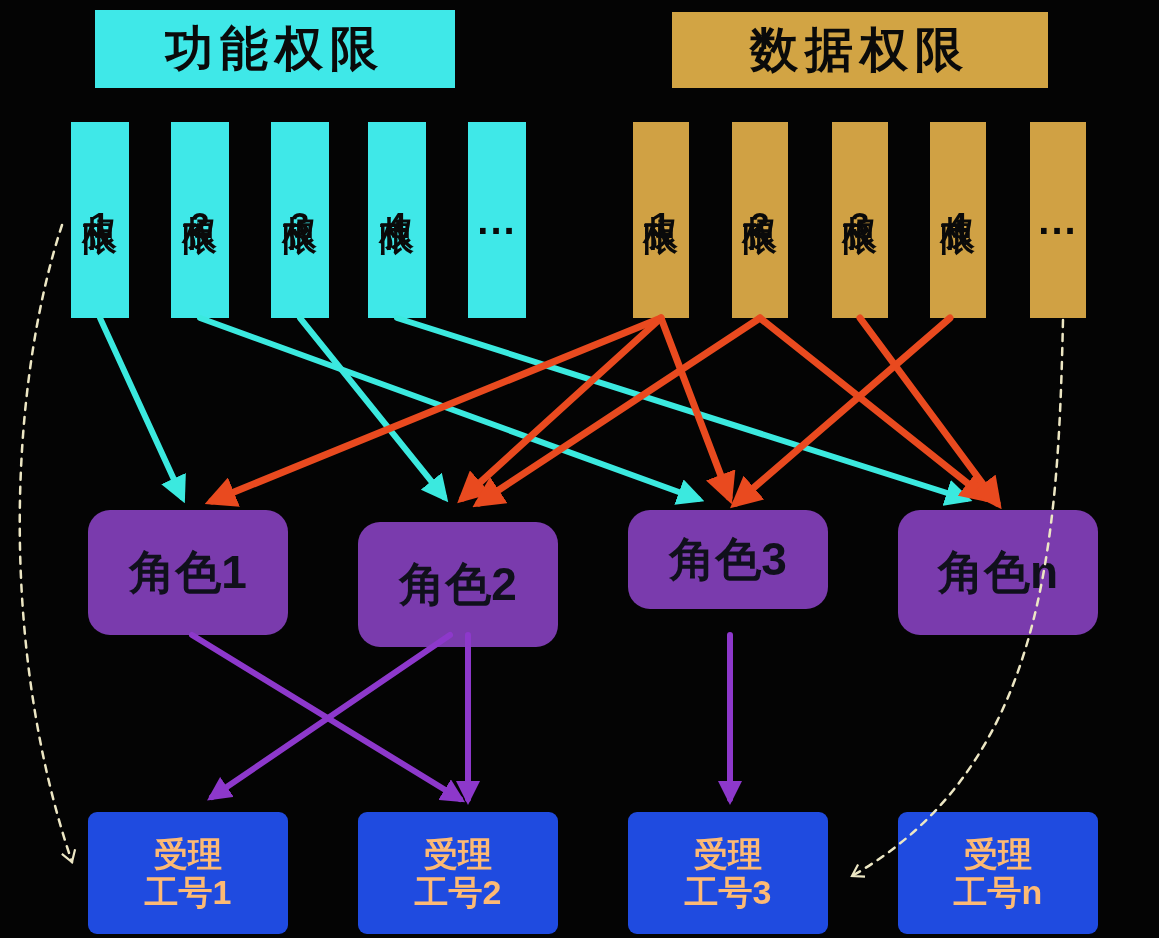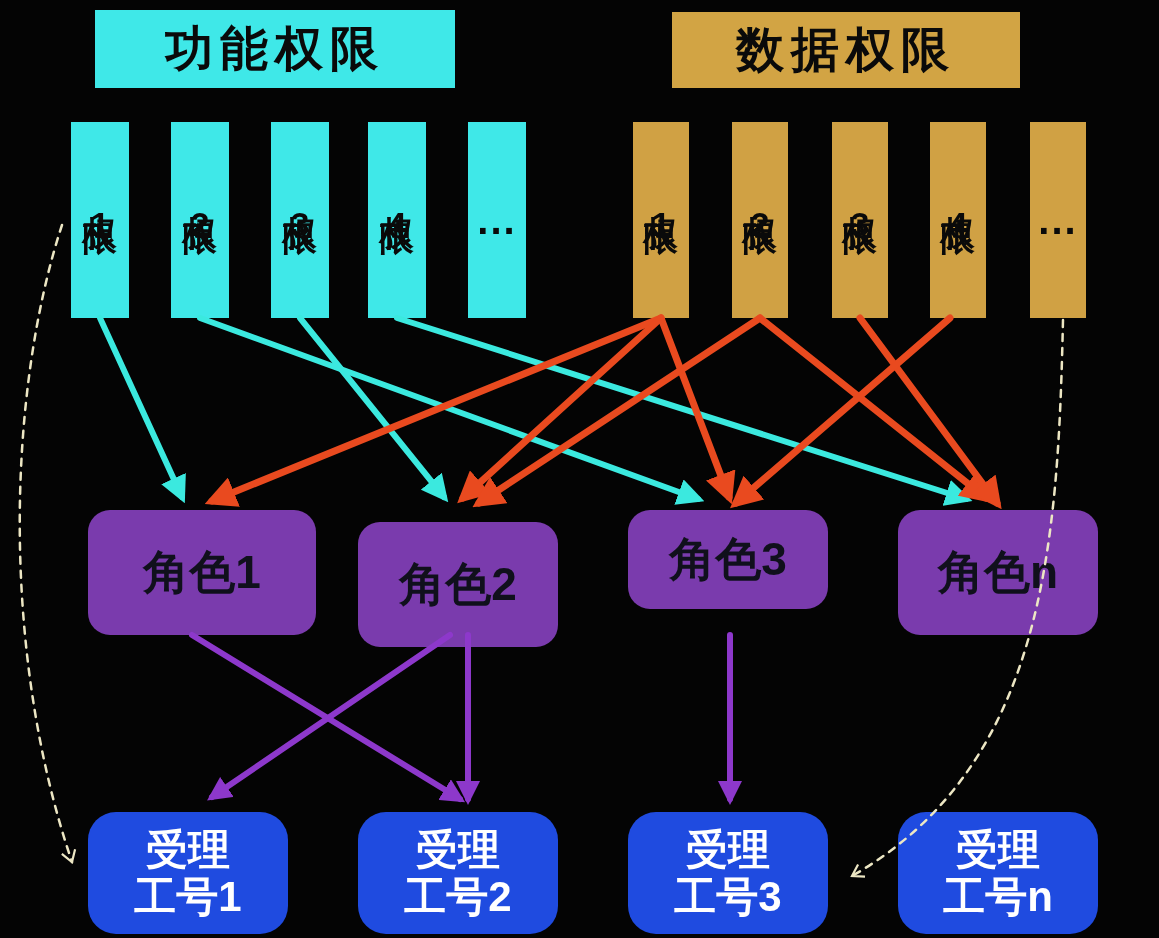--- a/index.html
+++ b/index.html
@@ -17,48 +17,48 @@
     font-weight:bold;color:#0a0a0a;
   }
   .bar.vert{writing-mode:vertical-rl;text-orientation:upright;font-size:34px;letter-spacing:8px;}
   .bar.dots{font-size:40px;letter-spacing:2px;}
   .role{
     position:absolute;display:flex;align-items:center;justify-content:center;
     border-radius:22px;font-size:46px;font-weight:bold;color:#10101c;
   }
   .op{
     position:absolute;display:flex;align-items:center;justify-content:center;
-    border-radius:28px;font-size:42px;font-weight:bold;color:#ffffff;
+    border-radius:9px;font-size:34px;font-weight:bold;color:#fdba74;
     white-space:pre-line;text-align:center;line-height:1.12;
   }
   svg.edges{position:absolute;left:0;top:0;pointer-events:none;}
 </style>
 </head>
 <body>
 
 <div class="canvas">
   <div class="hdr" id="fn-hdr" style="left: 95px; top: 10px; width: 360px; height: 78px; background: rgb(63, 232, 232);">功能权限</div>
-  <div class="hdr" id="dt-hdr" style="left: 672px; top: 12px; width: 348px; height: 76px; background: rgb(210, 164, 68);">数据权限</div>
+  <div class="hdr" id="dt-hdr" style="left: 672px; top: 12px; width: 376px; height: 76px; background: rgb(210, 164, 68);">数据权限</div>
 
   <div id="fn-bars">
       <div class="bar vert" style="left: 71px; top: 122px; width: 58px; height: 196px; background: rgb(63, 232, 232);">权限1</div>
       <div class="bar vert" style="left: 171px; top: 122px; width: 58px; height: 196px; background: rgb(63, 232, 232);">权限2</div>
       <div class="bar vert" style="left: 271px; top: 122px; width: 58px; height: 196px; background: rgb(63, 232, 232);">权限3</div>
       <div class="bar vert" style="left: 368px; top: 122px; width: 58px; height: 196px; background: rgb(63, 232, 232);">权限4</div>
       <div class="bar dots" style="left: 468px; top: 122px; width: 58px; height: 196px; background: rgb(63, 232, 232);">...</div>
     </div>
   <div id="dt-bars">
       <div class="bar vert" style="left: 633px; top: 122px; width: 56px; height: 196px; background: rgb(208, 161, 68);">权限1</div>
       <div class="bar vert" style="left: 732px; top: 122px; width: 56px; height: 196px; background: rgb(208, 161, 68);">权限2</div>
       <div class="bar vert" style="left: 832px; top: 122px; width: 56px; height: 196px; background: rgb(208, 161, 68);">权限3</div>
       <div class="bar vert" style="left: 930px; top: 122px; width: 56px; height: 196px; background: rgb(208, 161, 68);">权限4</div>
       <div class="bar dots" style="left: 1030px; top: 122px; width: 56px; height: 196px; background: rgb(208, 161, 68);">...</div>
     </div>
   <div id="roles">
-      <div class="role" style="left: 88px; top: 510px; width: 228px; height: 125px; background: rgb(122, 59, 173);">角色1</div>
+      <div class="role" style="left: 88px; top: 510px; width: 200px; height: 125px; background: rgb(122, 59, 173);">角色1</div>
       <div class="role" style="left: 358px; top: 522px; width: 200px; height: 125px; background: rgb(122, 59, 173);">角色2</div>
       <div class="role" style="left: 628px; top: 510px; width: 200px; height: 99px; background: rgb(122, 59, 173);">角色3</div>
       <div class="role" style="left: 898px; top: 510px; width: 200px; height: 125px; background: rgb(122, 59, 173);">角色n</div>
     </div>
   <div id="ops">
       <div class="op" style="left: 88px; top: 812px; width: 200px; height: 122px; background: rgb(31, 75, 224);">受理
 工号1</div>
       <div class="op" style="left: 358px; top: 812px; width: 200px; height: 122px; background: rgb(31, 75, 224);">受理
 工号2</div>
       <div class="op" style="left: 628px; top: 812px; width: 200px; height: 122px; background: rgb(31, 75, 224);">受理

